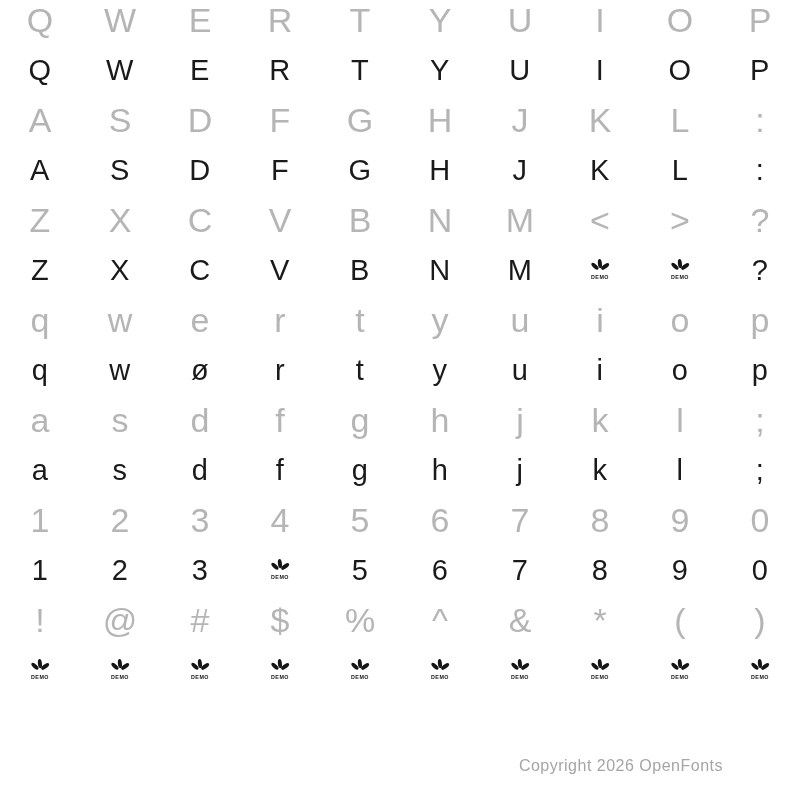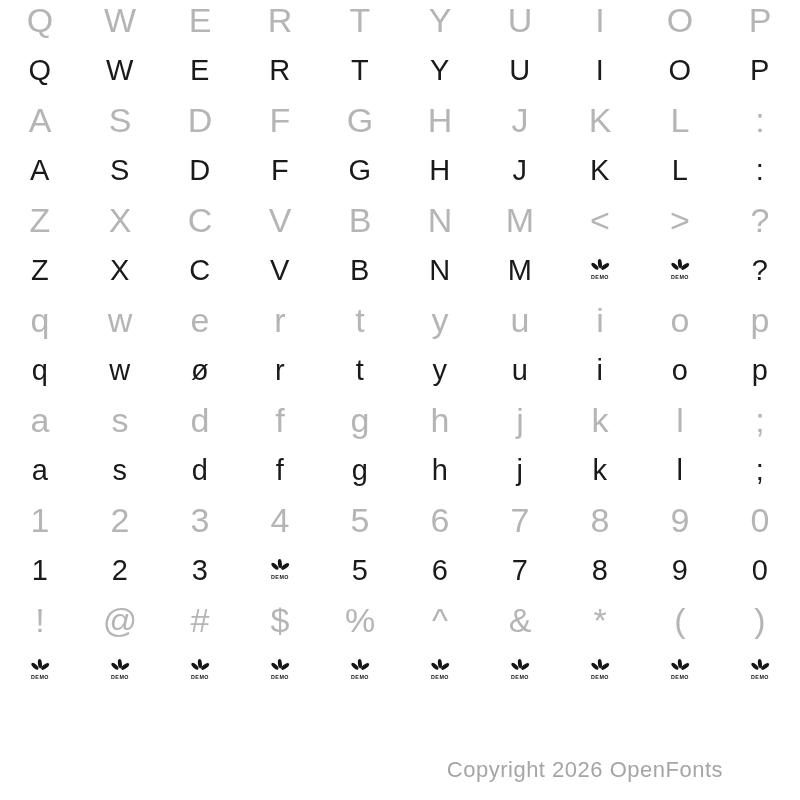--- a/index.html
+++ b/index.html
@@ -49,21 +49,21 @@
   .demo-svg {
     width: 22px;
     height: 24px;
     margin-bottom: 6px;
     display: block;
   }
   #footer {
     position: absolute;
     top: 757px;
     right: 77px;
-    font-size: 22px;
+    font-size: 16px;
     font-weight: 400;
     color: #a5a5a5;
     letter-spacing: 0.5px;
     white-space: nowrap;
   }
 </style>
 </head>
 <body>
 
 <div id="grid">

